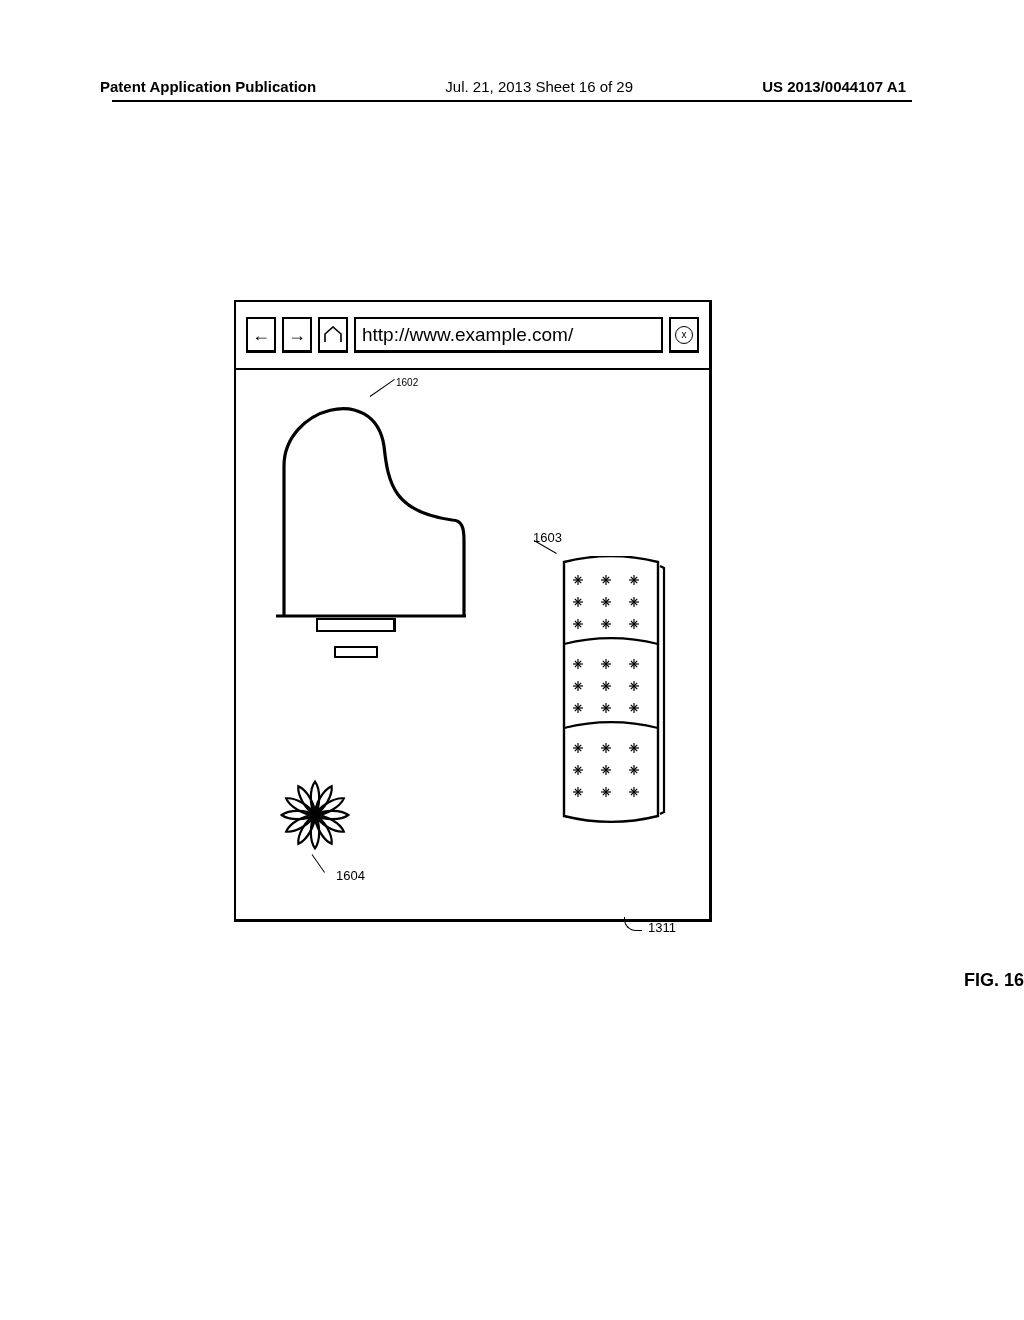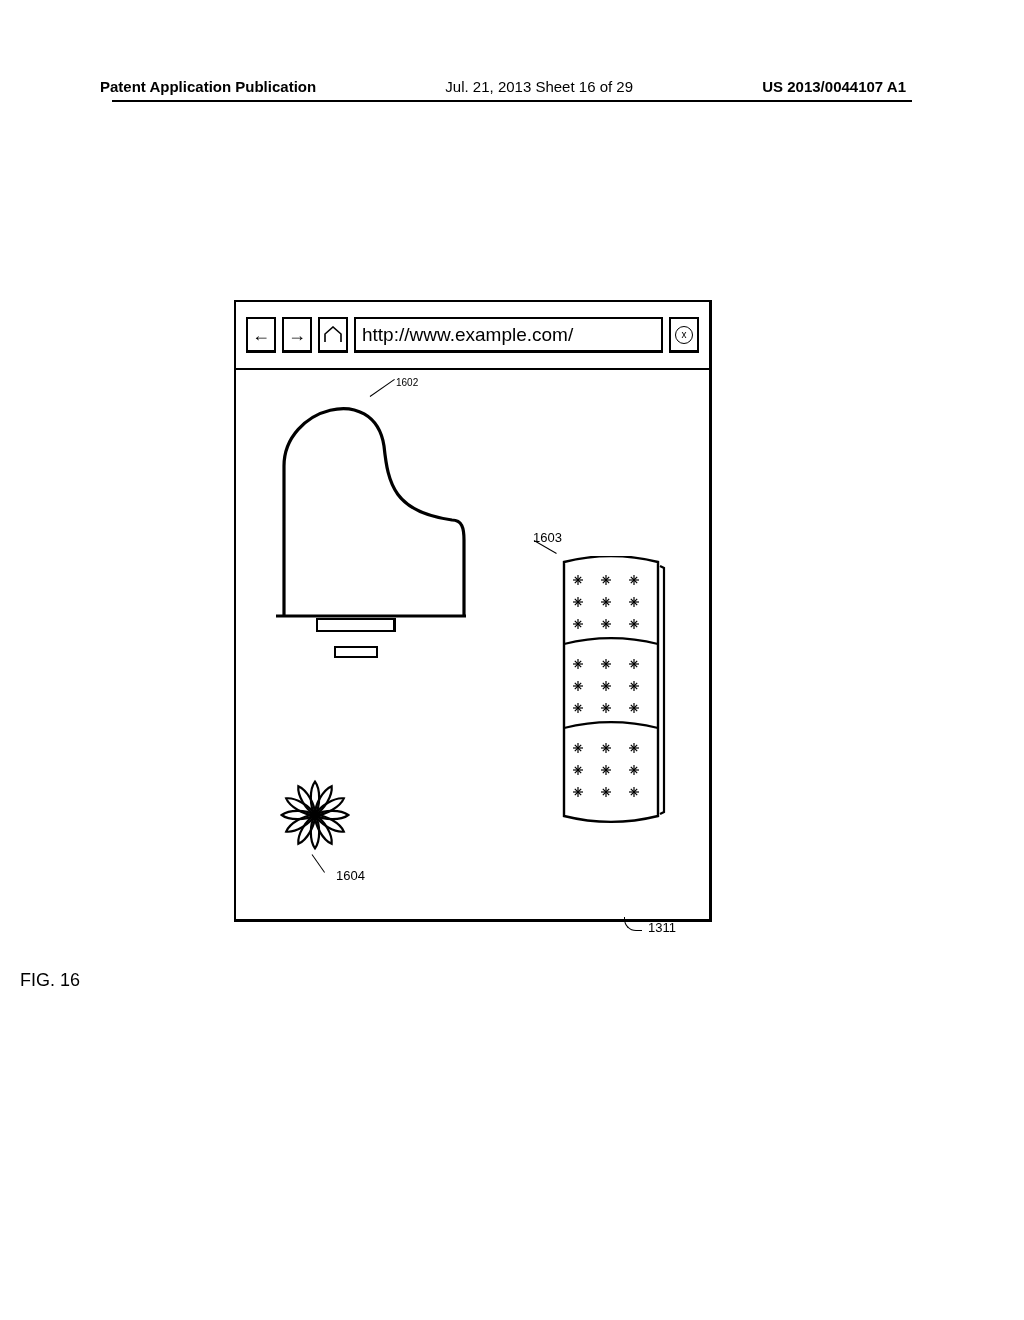--- a/index.html
+++ b/index.html
@@ -192,22 +192,22 @@
   .ref-1601 {
     position: absolute;
     top: 920px; left: 648px;
     font-size: 13px;
   }
 
   .fig-caption {
     position: absolute;
     top: 970px;
     left: 0; right: 0;
-    text-align: left;
-    font-weight: normal;
+    text-align: right;
+    font-weight: bold;
     font-size: 18px;
     margin-left: 20px;
   }
 </style>
 </head>
 <body>
 
 <div class="page-header">
   <span class="left">Patent Application Publication</span>
   <span class="mid">Jul. 21, 2013   Sheet 16 of 29</span>

